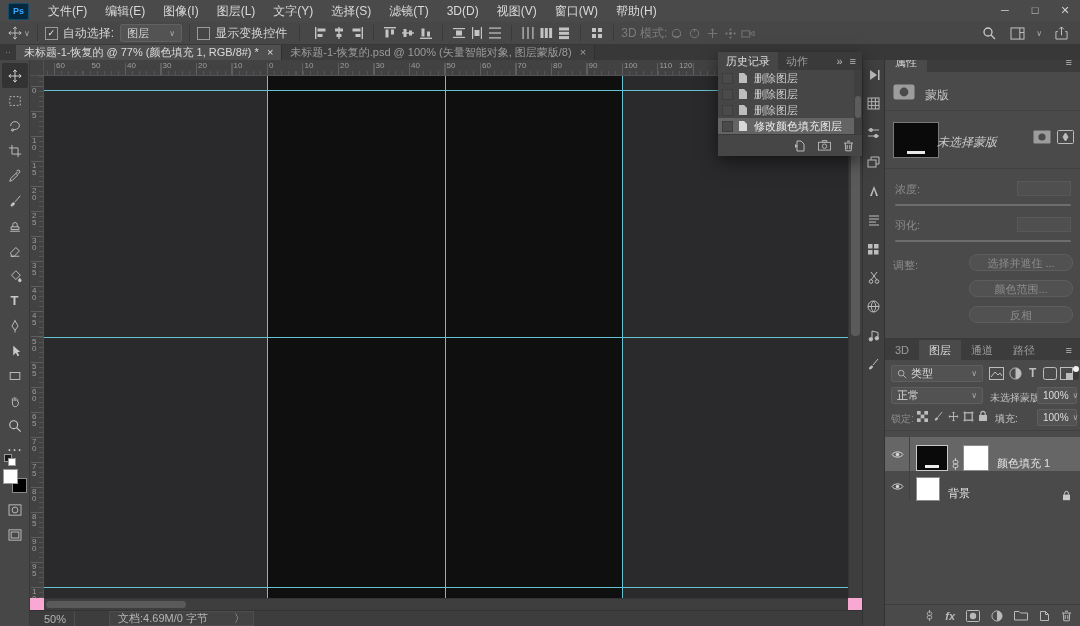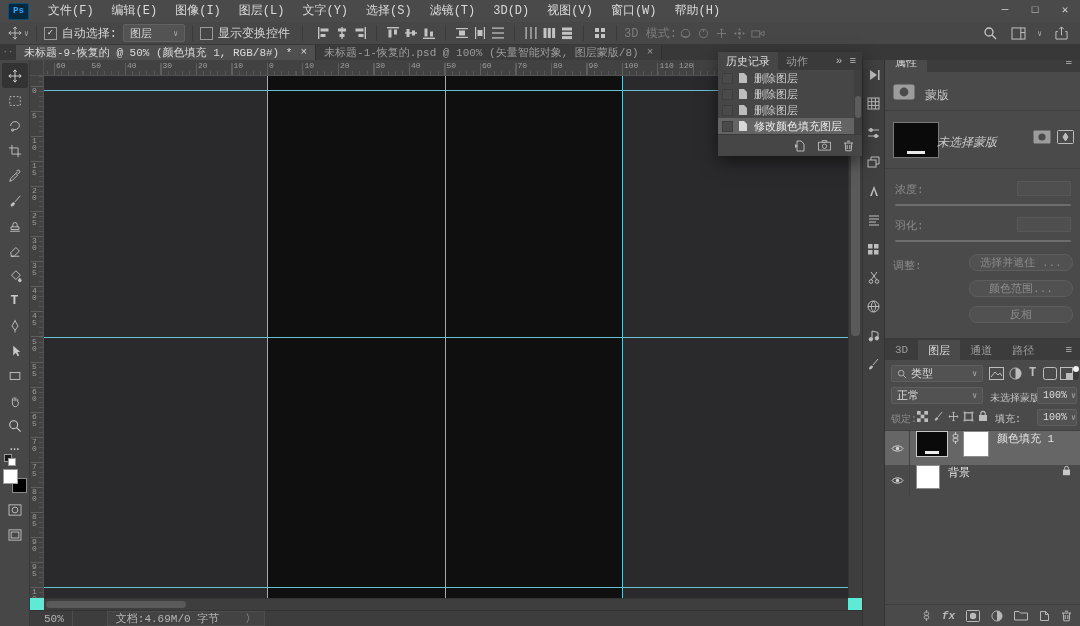--- a/index.html
+++ b/index.html
@@ -1,17 +1,17 @@
 <!DOCTYPE html>
 <html><head>
 <meta charset="utf-8">
 <style>
   html,body{margin:0;padding:0;background:#222;}
-  .app{position:relative;width:1080px;height:626px;background:#5eead4;
-       font-family:Liberation Mono, monospace;color:#d6d6d6;
+  .app{position:relative;width:1080px;height:626px;background:#f9a8d4;
+       font-family:Liberation Sans, sans-serif;color:#d6d6d6;
        overflow:hidden;user-select:none;}
   .abs{position:absolute;}
   svg{display:block;}
   .icon{display:inline-flex;align-items:center;justify-content:center;}
 
   
   #menubar{position:absolute;left:0;top:0;width:1080px;height:22px;background:#4a4a4a;
            border-bottom:1px solid #393939;display:flex;align-items:center;z-index:6;}
   .ps-badge{width:19px;height:15px;margin:0 10px 0 8px;background:#06283d;border:1px solid #0f4c6e;
             border-radius:2px;color:#31a8ff;font-size:9px;font-weight:bold;
@@ -103,21 +103,21 @@
   .pmenu{margin-left:auto;align-self:center;padding-right:8px;color:#bdbdbd;font-size:11px;}
   .select{height:17px;background:#525252;border:1px solid #5e5e5e;border-radius:2px;display:flex;
           align-items:center;padding:0 5px;gap:4px;font-size:11px;color:#ddd;box-sizing:border-box;}
   .plabel{font-size:11px;color:#c3c3c3;white-space:nowrap;}
   .dim{color:#8c8c8c;}
   .pbtn{width:104px;height:17px;background:#515151;border:1px solid #5d5d5d;border-radius:8px;
         color:#8c8c8c;font-size:11px;text-align:center;line-height:16px;box-sizing:border-box;}
   .slider-track{position:absolute;height:2px;background:#6d6d6d;border-radius:1px;}
   .valbox{position:absolute;width:54px;height:15px;background:#4f4f4f;border:1px solid #585858;box-sizing:border-box;}
 
-  .layer-row{position:absolute;left:0;width:100%;display:flex;align-items:flex-start;}
+  .layer-row{position:absolute;left:0;width:100%;display:flex;align-items:flex-end;margin-top:6px;}
   .layer-row.selected{background:#666;}
   .eyecell{width:24px;display:flex;justify-content:center;border-right:1px solid #424242;align-self:stretch;align-items:center;}
   .lname{font-size:11px;color:#e2e2e2;margin-left:8px;white-space:nowrap;}
 
   .bbar{position:absolute;left:0;width:100%;height:22px;border-top:1px solid #3e3e3e;
         display:flex;align-items:center;justify-content:flex-end;gap:11px;padding-right:9px;box-sizing:border-box;color:#b9b9b9;}
 
   
   #history{position:absolute;left:718px;top:52px;width:144px;height:104px;background:#464646;
            box-shadow:0 6px 16px rgba(0,0,0,.5);z-index:30;font-size:11px;}
@@ -324,21 +324,21 @@
           <svg width="13" height="14" viewBox="0 0 14 15" stroke="#c9c9c9" fill="none">
             <path d="M3 6h-2v8h12V6h-2M7 1v9M7 1 4.5 3.5M7 1l2.5 2.5"></path>
           </svg>
         </span>
     </span>
   </div>
 
   <div id="tabbar">
     <span class="tab-grip">··</span>
     <span class="doc-tab active">
-      <span>未标题-9-恢复的 @ 50% (颜色填充 1, RGB/8#) *</span>
+      <span>未标题-1-恢复的 @ 77% (颜色填充 1, RGB/8#) *</span>
       <span class="tab-close">×</span>
     </span>
     <span class="doc-tab">
       <span>未标题-1-恢复的.psd @ 100% (矢量智能对象, 图层蒙版/8)</span>
       <span class="tab-close">×</span>
     </span>
   </div>
 
   <div id="toolbar">
     <span class="tool active">

